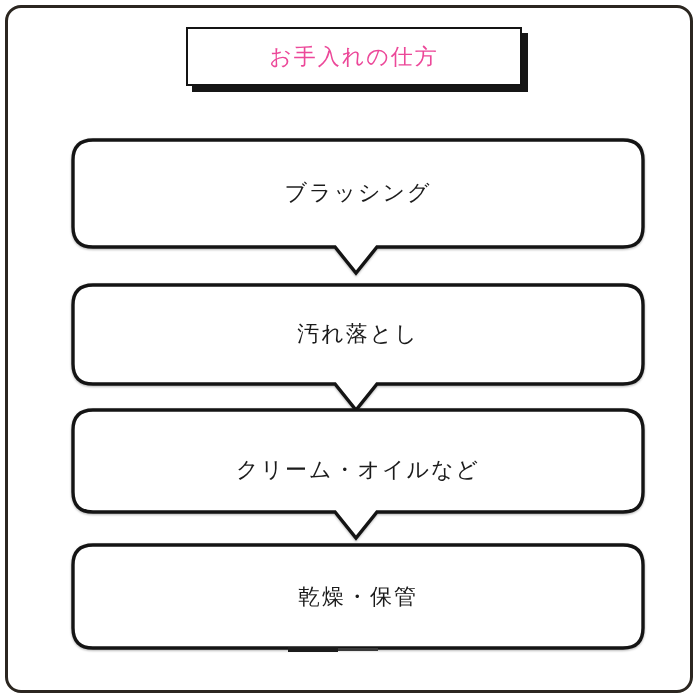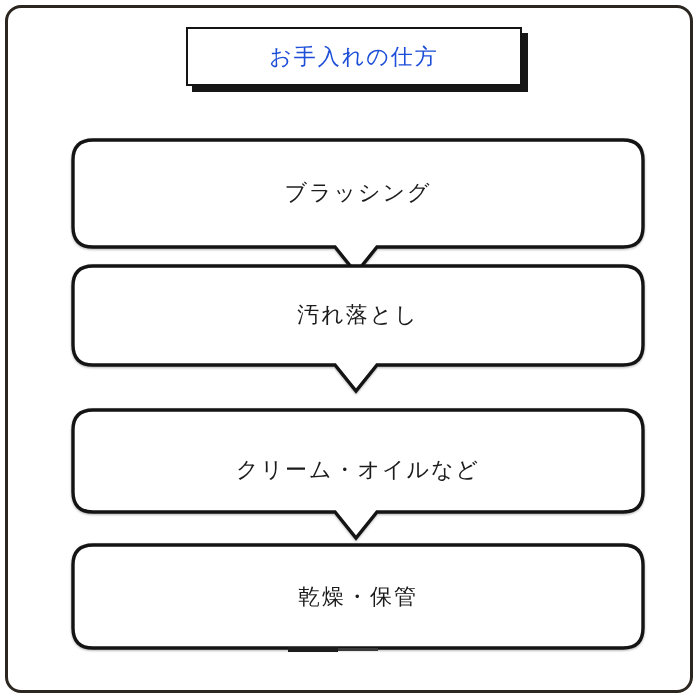--- a/index.html
+++ b/index.html
@@ -18,21 +18,21 @@
     border:3px solid var(--frame);border-radius:16px;
     pointer-events:none;
   }
 
   
   .title-box{
     position:absolute;left:186px;top:27px;width:336px;height:59px;
     background:#fff;border:2.5px solid var(--ink);
     box-shadow:6px 6px 0 0 #161616;
     display:flex;align-items:center;justify-content:center;
-    font-size:22px;letter-spacing:2px;color:#1d4ed8;
+    font-size:22px;letter-spacing:2px;color:#ec4899;
   }
 
   
   .step{position:absolute;left:71px;width:574px;border-radius:30px;}
   .step svg{display:block;filter:drop-shadow(0px 1.5px 1px rgba(0,0,0,0.30));}
   .step .step-label{
     position:absolute;left:0;right:0;top:0;
     display:flex;align-items:center;justify-content:center;
     font-size:22px;letter-spacing:2px;color:#1b1b1b;
   }
@@ -53,21 +53,21 @@
     <span>お手入れの仕方</span>
   </div>
 
   <div class="step" style="top:138px;height:140px;">
     <svg width="574" height="140" viewBox="0 0 574 140">
       <path class="bubble" d="M22,2 H552 Q572,2 572,22 V89 Q572,109 552,109 H306 L285,135 L264,109 H22 Q2,109 2,89 V22 Q2,2 22,2 Z"></path>
     </svg>
     <span class="step-label" style="height:109px;">ブラッシング</span>
   </div>
 
-  <div class="step" style="top:264px;height:132px;">
+  <div class="step" style="top:283px;height:132px;">
     <svg width="574" height="132" viewBox="0 0 574 132">
       <path class="bubble" d="M22,2 H552 Q572,2 572,22 V81 Q572,101 552,101 H306 L285,127 L264,101 H22 Q2,101 2,81 V22 Q2,2 22,2 Z"></path>
     </svg>
     <span class="step-label" style="height:101px;">汚れ落とし</span>
   </div>
 
   <div class="step" style="top:408px;height:135px;">
     <svg width="574" height="135" viewBox="0 0 574 135">
       <path class="bubble" d="M22,2 H552 Q572,2 572,22 V84 Q572,104 552,104 H306 L285,130 L264,104 H22 Q2,104 2,84 V22 Q2,2 22,2 Z"></path>
     </svg>

